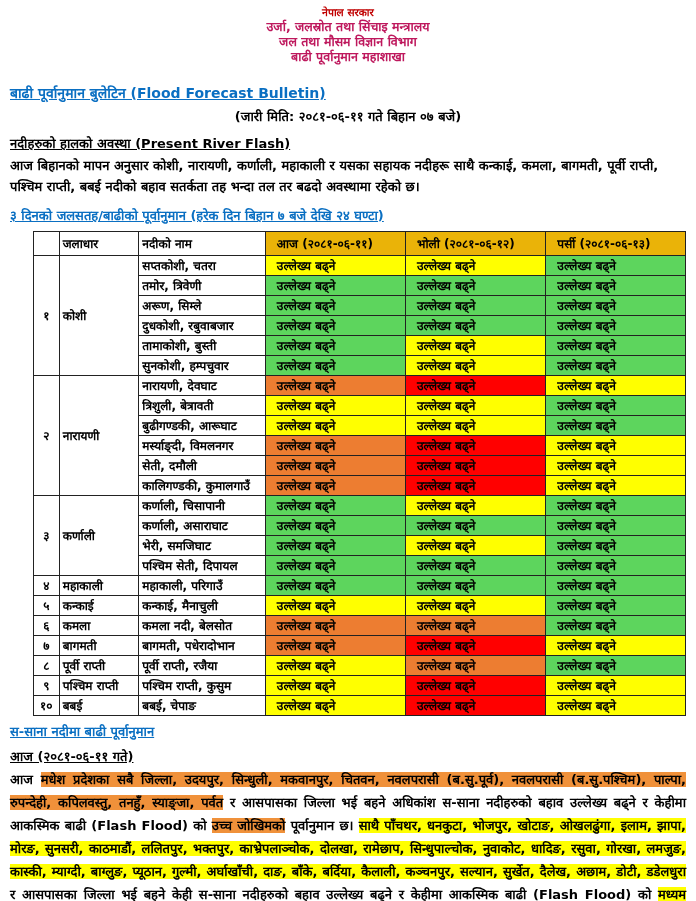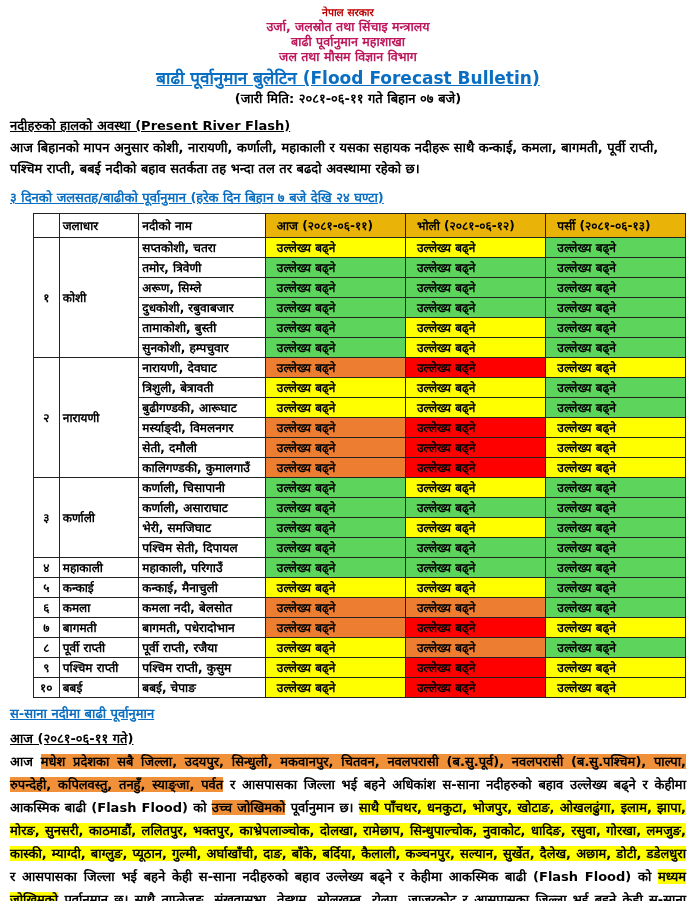--- a/index.html
+++ b/index.html
@@ -7,24 +7,24 @@
     width:696px; height:901px; overflow:hidden;
     font-family:"DejaVu Sans","Liberation Sans",sans-serif;
     color:#000;
   }
   .page { box-sizing:border-box; width:696px; height:901px; padding:6px 10px 0 10px; }
 
   .hdr { text-align:center; }
   .hdr-line1 { font-size:10.5px; font-weight:bold; color:#c00000; line-height:13px; }
   .hdr-line  { font-size:12.5px; font-weight:bold; color:#be185d; line-height:15px; }
   .bulletin-title {
-    text-align:center; color:#0a6fc2; font-weight:bold; font-size:17px;
-    text-decoration:underline; margin-top:2px;
+    text-align:left; color:#0a6fc2; font-weight:bold; font-size:14px;
+    text-decoration:underline; margin-top:19px;
   }
-  .issued { text-align:center; font-weight:bold; font-size:13px; }
+  .issued { text-align:center; font-weight:bold; font-size:13px; margin-top:5px; }
 
   .sec-title { font-weight:bold; font-size:13px; text-decoration:underline; margin-top:9px; }
   .blue { color:#0a6fc2; }
   .body-text { font-weight:bold; font-size:13px; line-height:21px; margin:3px 0 0 0; }
 
   table { border-collapse:collapse; margin:7px 0 0 23px; table-layout:fixed; }
   th, td {
     border:1px solid #222; font-size:12px; font-weight:bold;
     padding:0 3px; height:19px; overflow:hidden; white-space:nowrap;
   }
@@ -38,22 +38,22 @@
   .sub-heading { font-weight:bold; font-size:13px; text-decoration:underline; margin-top:7px; }
 </style>
 </head>
 <body>
 
 <div class="page">
 
   <div class="hdr">
     <div class="hdr-line1">नेपाल सरकार</div>
     <div class="hdr-line">उर्जा, जलस्रोत तथा सिंचाइ मन्त्रालय</div>
+    <div class="hdr-line">जल तथा मौसम विज्ञान विभाग</div>
     <div class="hdr-line">बाढी पूर्वानुमान महाशाखा</div>
-    <div class="hdr-line">जल तथा मौसम विज्ञान विभाग</div>
   </div>
 
   <div class="bulletin-title">बाढी पूर्वानुमान बुलेटिन (Flood Forecast Bulletin)</div>
   <div class="issued">(जारी मिति: २०८१-०६-११ गते बिहान ०७ बजे)</div>
 
   <div class="sec-title">नदीहरुको हालको अवस्था (Present River Flash)</div>
   <p class="body-text">आज बिहानको मापन अनुसार कोशी, नारायणी, कर्णाली, महाकाली र यसका सहायक नदीहरू साथै कन्काई, कमला, बागमती, पूर्वी राप्ती, पश्चिम राप्ती, बबई नदीको बहाव सतर्कता तह भन्दा तल तर बढदो अवस्थामा रहेको छ।</p>
 
   <div class="sec-title blue">३ दिनको जलसतह/बाढीको पूर्वानुमान  (हरेक दिन बिहान ७ बजे देखि २४ घण्टा)</div>
 

